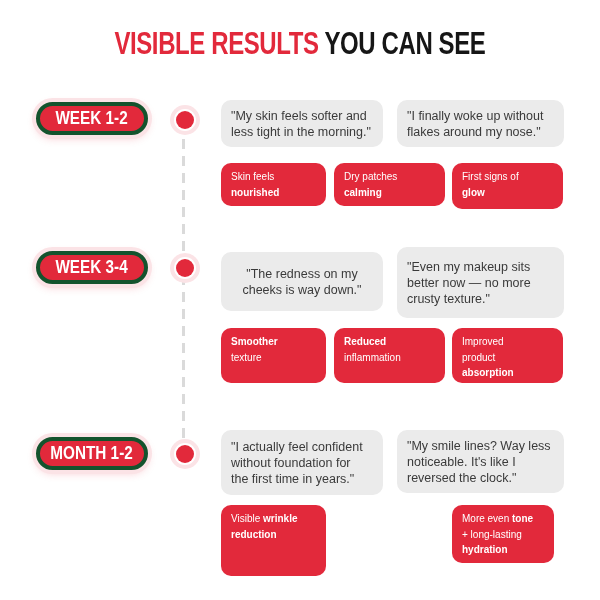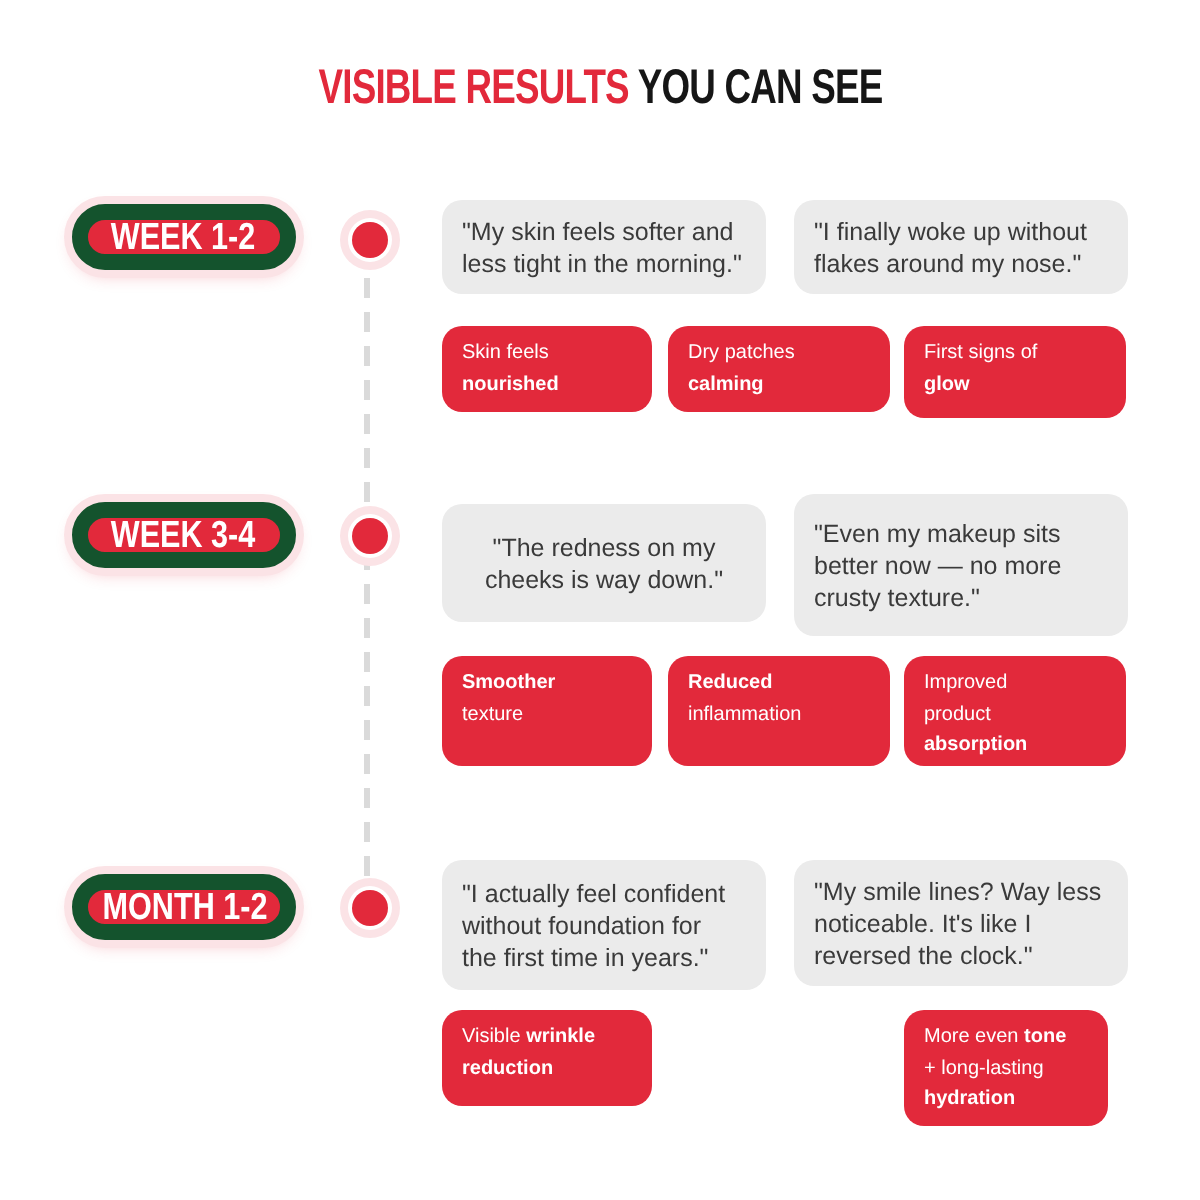--- a/index.html
+++ b/index.html
@@ -14,21 +14,21 @@
   html,body{margin:0;padding:0;}
   body{
     width:600px;height:600px;background:#ffffff;
     font-family:"Liberation Sans", sans-serif;
   }
   .canvas{position:relative;width:600px;height:600px;background:#fff;overflow:hidden;}
 
   
   .title{
     position:absolute;top:24px;left:0;width:600px;margin:0;
-    text-align:center;font-size:23px;line-height:38px;font-weight:bold;
+    text-align:center;font-size:30px;line-height:38px;font-weight:bold;
   }
   .title-inner{display:inline-block;transform:scale(0.80,1.06);transform-origin:center;white-space:nowrap;letter-spacing:-0.5px;}
   .title-red{color:var(--accent);}
   .title-dark{color:var(--title_dark);}
 
   
   .tl-line{
     position:absolute;left:182px;top:122px;width:3px;height:328px;
     background:repeating-linear-gradient(to bottom,var(--line) 0 10px,transparent 10px 17px);
     z-index:1;
@@ -36,21 +36,21 @@
   .dot{
     position:absolute;left:176px;width:18px;height:18px;border-radius:50%;
     background:var(--accent);box-shadow:0 0 0 2px #fff,0 0 0 6px var(--halo);
     z-index:2;
   }
   .dot-1{top:111px}.dot-2{top:259px}.dot-3{top:445px}
 
   
   .pill{
     position:absolute;left:36px;width:112px;height:33px;
-    background:var(--accent);border:8px solid #14532d;border-radius:17px;
+    background:var(--accent);border:4px solid #14532d;border-radius:17px;
     box-shadow:0 0 0 4px var(--halo),0 3px 8px rgba(226,41,59,0.25);
     display:flex;align-items:center;justify-content:center;
     color:#fff;font-weight:bold;font-size:18px;z-index:2;
   }
   .pill-1{top:102px}.pill-2{top:251px}.pill-3{top:437px}
   .pill-label{display:inline-block;transform:scale(0.85,1.05);white-space:nowrap;}
 
   
   .quote{
     position:absolute;background:var(--quote_bg);border-radius:10px;
@@ -71,21 +71,21 @@
     color:#fff;font-size:10px;line-height:15.5px;padding:6px 10px;
     white-space:pre-line;overflow:hidden;
   }
   .tag b{font-weight:bold;}
   .t1a{left:221px;top:163px;width:105px;height:43px}
   .t1b{left:334px;top:163px;width:111px;height:43px}
   .t1c{left:452px;top:163px;width:111px;height:46px}
   .t2a{left:221px;top:328px;width:105px;height:55px}
   .t2b{left:334px;top:328px;width:111px;height:55px}
   .t2c{left:452px;top:328px;width:111px;height:55px}
-  .t3a{left:221px;top:505px;width:105px;height:48px}
+  .t3a{left:221px;top:505px;width:105px;height:71px}
   .t3b{left:334px;top:505px;width:111px;height:58px}
   .t3c{left:452px;top:505px;width:102px;height:58px}
 </style>
 </head>
 <body>
 
 <div class="canvas">
 
   <h1 class="title">
     <span class="title-inner">

